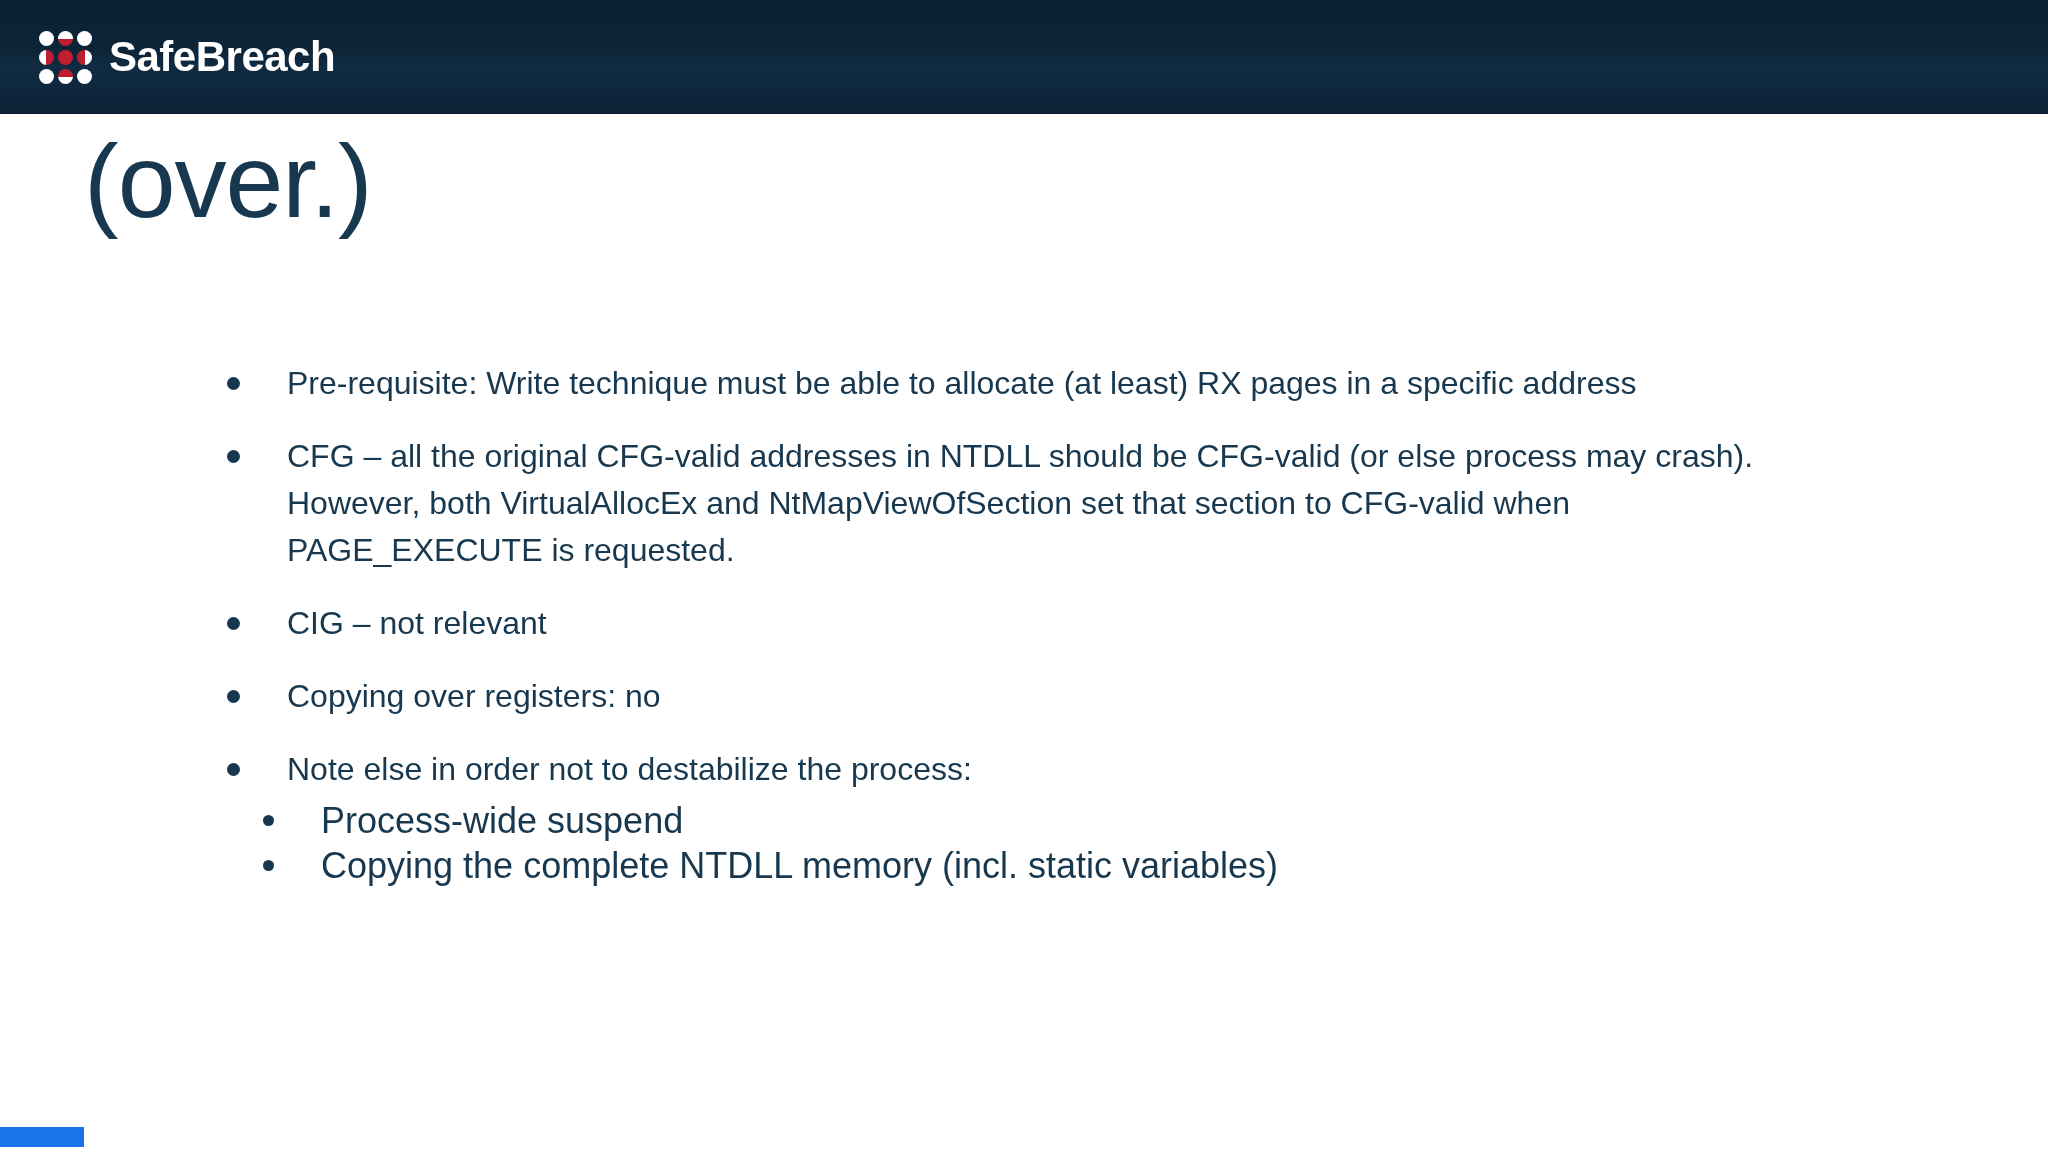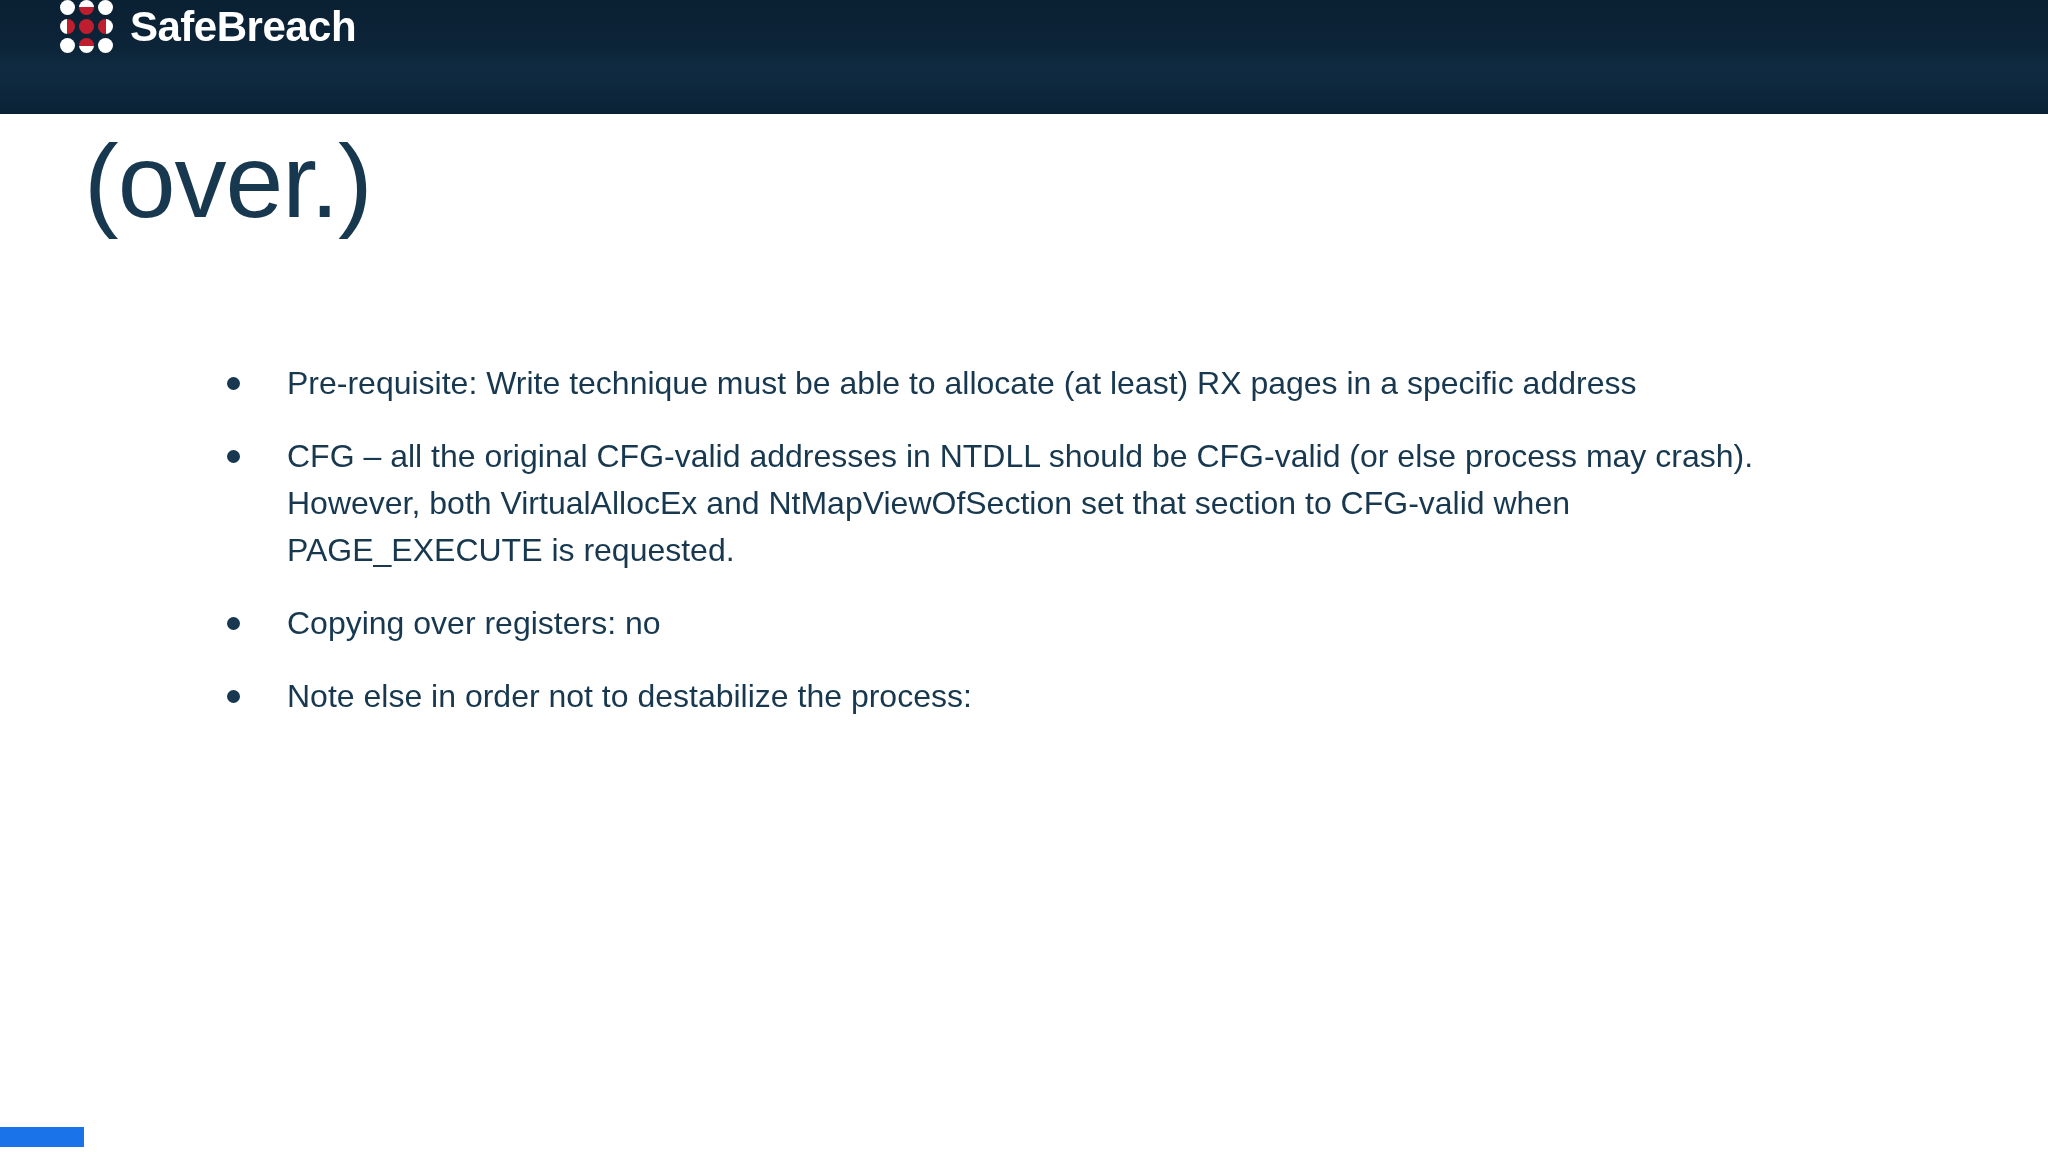--- a/index.html
+++ b/index.html
@@ -5,22 +5,22 @@
   html,body{margin:0;padding:0;}
   body{
     width:2048px;height:1152px;position:relative;overflow:hidden;
     background:#ffffff;
     font-family:"Liberation Sans", sans-serif;
   }
   
   .topbar{
     position:absolute;top:0;left:0;width:2048px;height:114px;
     background:linear-gradient(180deg,#0a2033 0%,#0d2539 45%,#102b42 58%,#0b2236 100%);
-    display:flex;align-items:flex-start;
-    padding-left:60px;box-sizing:border-box;
+    display:flex;align-items:center;
+    padding-left:39px;box-sizing:border-box;
   }
   .brand{display:flex;align-items:center;}
   .dotgrid{
     display:grid;
     grid-template-columns:repeat(3,15px);
     grid-template-rows:repeat(3,15px);
     gap:4px;
   }
   .dg{width:15px;height:15px;border-radius:50%;background:#ffffff;}
   .dg.red   {background:#bf1e2e;}
@@ -90,30 +90,44 @@
     <div class="li top">
       <span class="dot"></span>
       <div class="li-text">Pre-requisite: Write technique must be able to allocate (at least) RX pages in a specific address</div>
     </div>
 
     <div class="li top">
       <span class="dot"></span>
       <div class="li-text">CFG – all the original CFG-valid addresses in NTDLL should be CFG-valid (or else process may crash). However, both VirtualAllocEx and NtMapViewOfSection set that section to CFG-valid when PAGE_EXECUTE is requested.</div>
     </div>
 
+    <div class="li top">
+      <span class="dot"></span>
+      <div class="li-text">CIG – not relevant</div>
+    </div>
 
     <div class="li top">
       <span class="dot"></span>
       <div class="li-text">Copying over registers: no</div>
     </div>
 
     <div class="li top">
       <span class="dot"></span>
       <div>
         <div class="li-text">Note else in order not to destabilize the process:</div>
+        <div class="sublist">
+          <div class="li sub">
+            <span class="dot"></span>
+            <div class="li-text">Process-wide suspend</div>
+          </div>
+          <div class="li sub">
+            <span class="dot"></span>
+            <div class="li-text">Copying the complete NTDLL memory (incl. static variables)</div>
+          </div>
+        </div>
       </div>
     </div>
 
   </div>
 
   <div class="accent-bar"></div>
 
 </div>
 
 </body></html>

